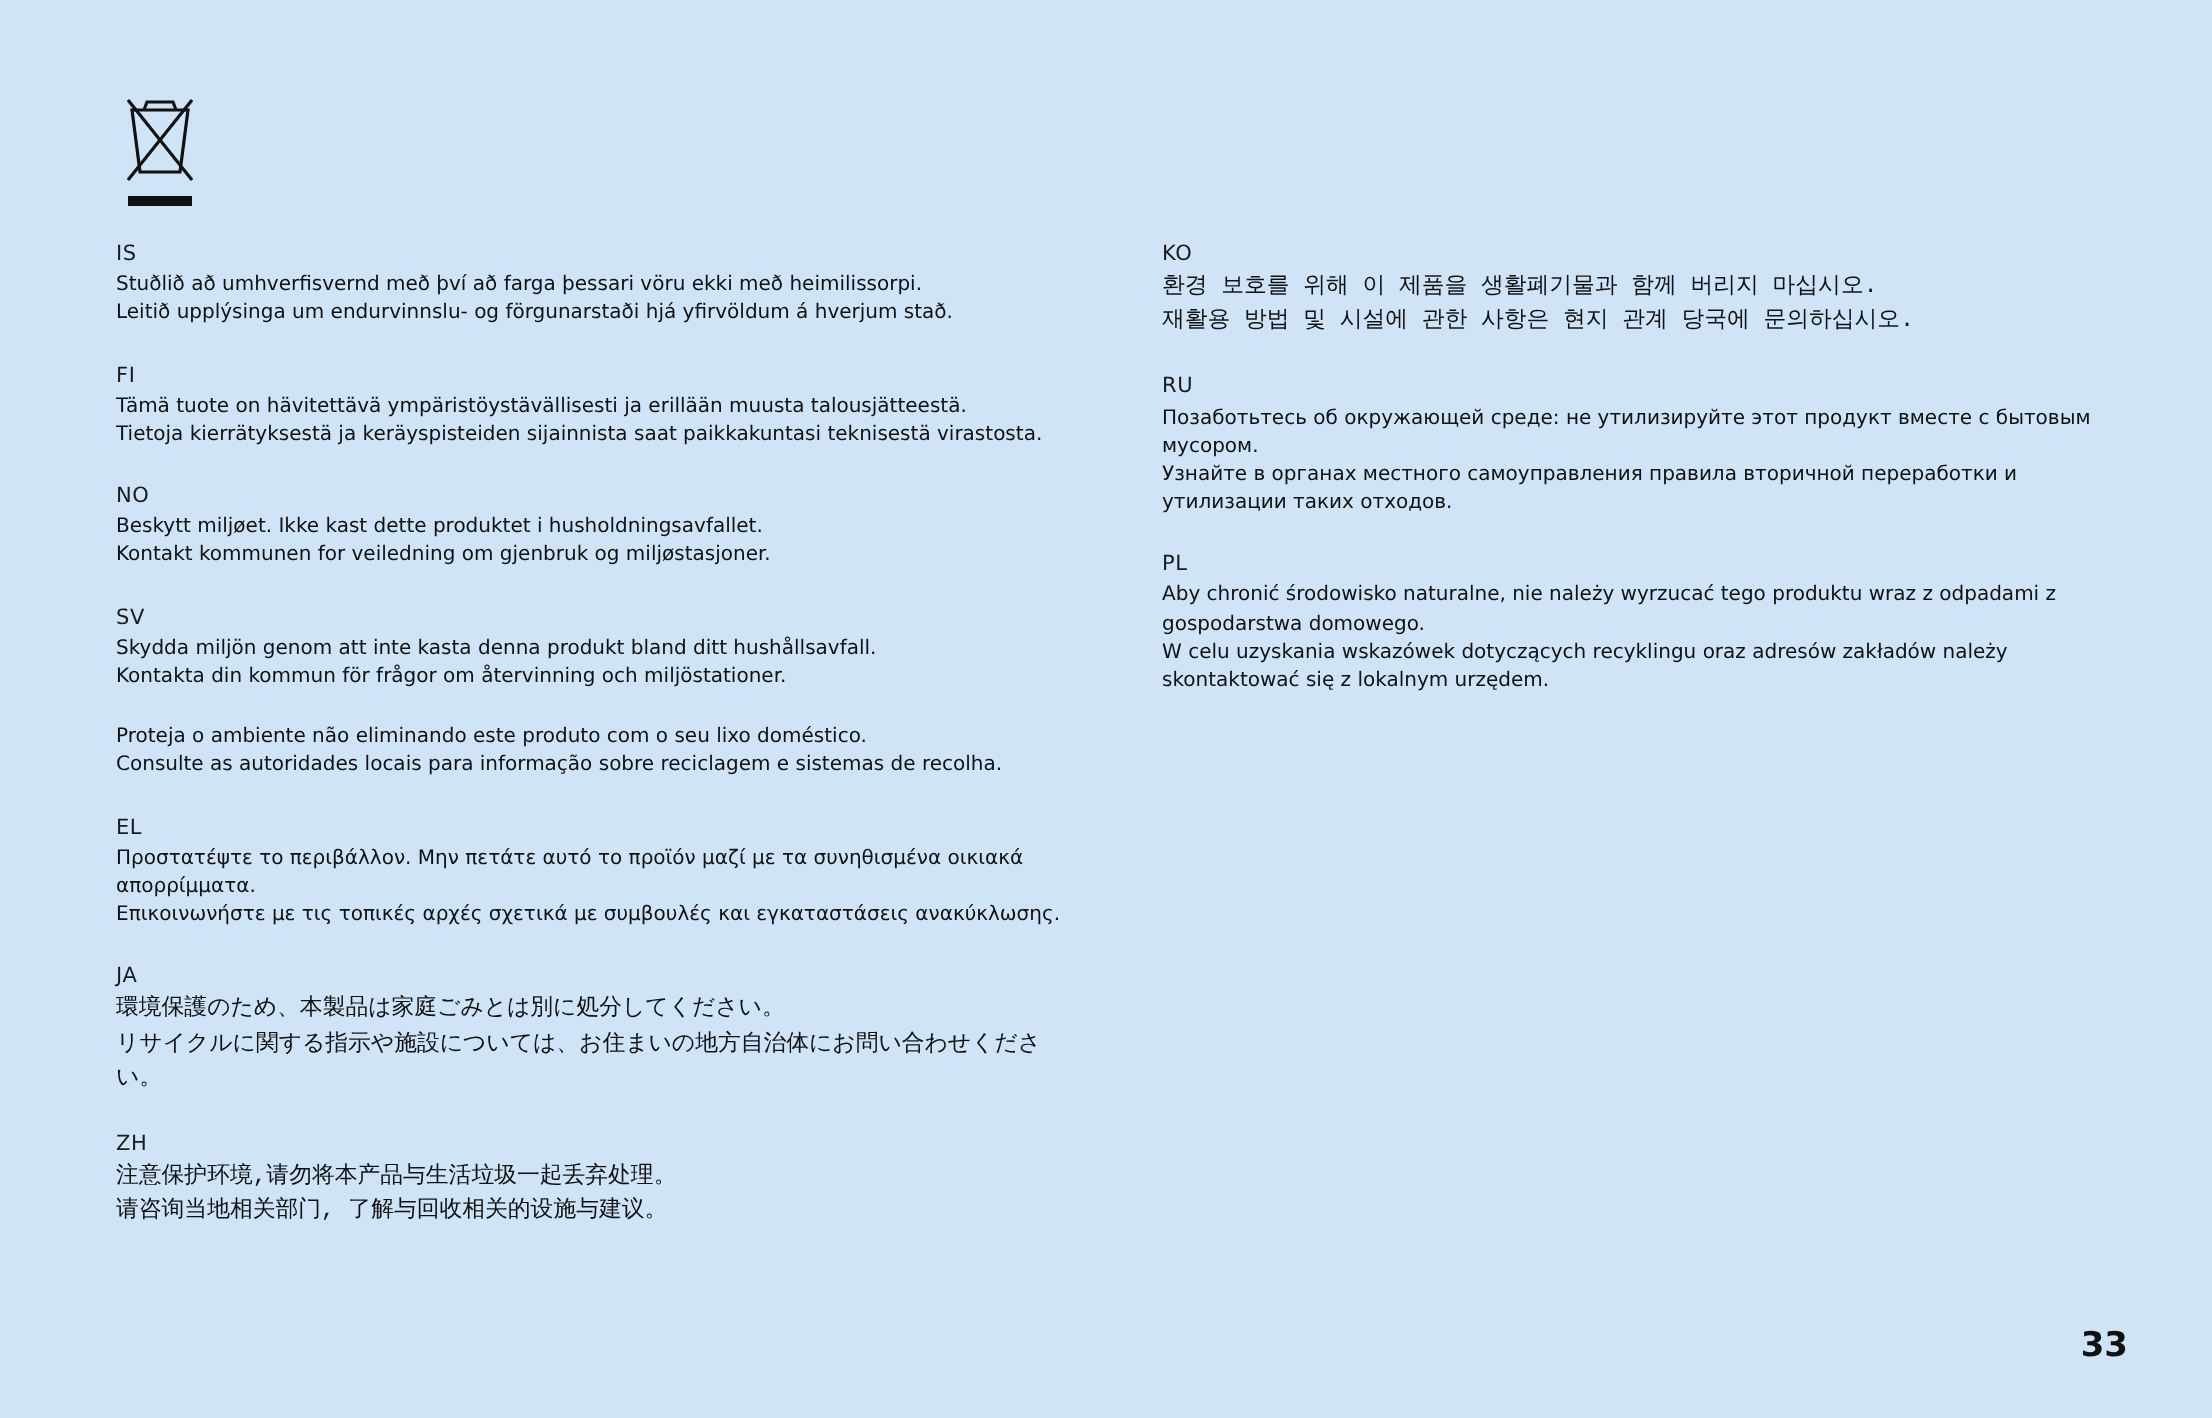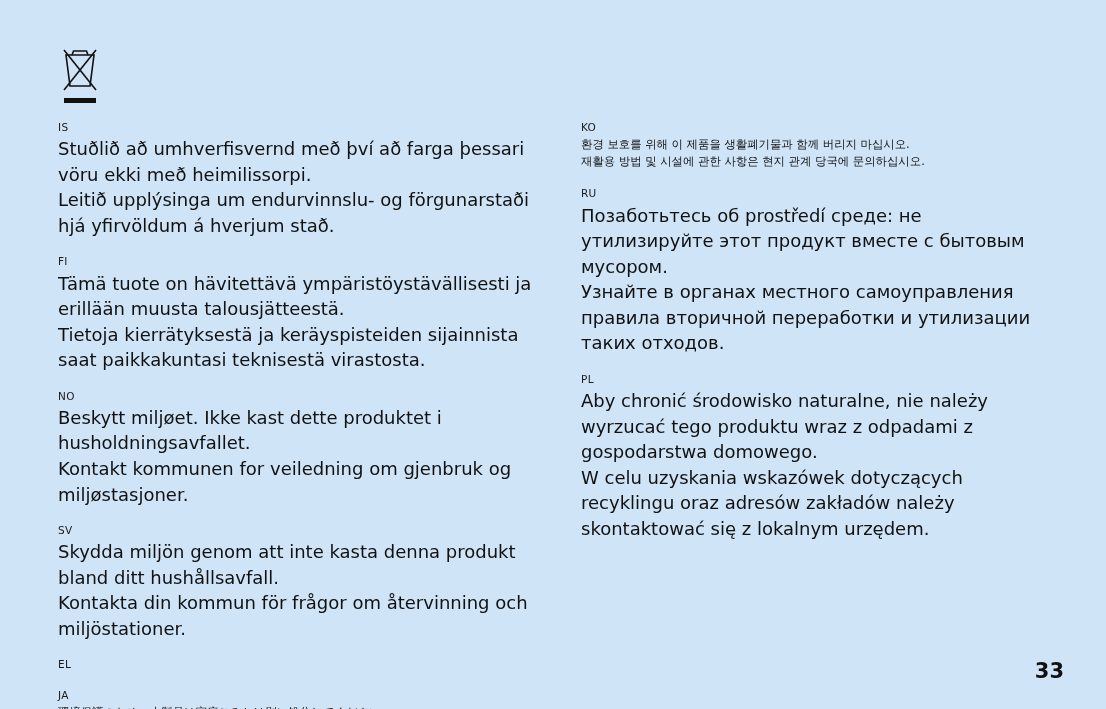--- a/index.html
+++ b/index.html
@@ -47,34 +47,35 @@
     margin-bottom: 0;
   }
   .lang-code {
     font-size: 10.5px;
     line-height: 1.35;
     letter-spacing: 0.3px;
     margin-bottom: 2px;
     color: #1b1b1b;
   }
   .lang-text {
-    font-size: 18px;
+    font-size: 10px;
     line-height: 1.42;
     color: #111;
     white-space: pre-line;
   }
   .cjk .lang-text {
     font-size: 11.4px;
     line-height: 1.5;
+    font-family: Liberation Mono, monospace;
   }
   .page-number {
     position: absolute;
     right: 42px;
     bottom: 26px;
-    font-size: 21px;
+    font-size: 17px;
     font-weight: bold;
     color: #111;
   }
 </style>
 </head>
 <body>
 
 <div class="page">
 
   <div class="weee-icon">
@@ -106,23 +107,27 @@
         <div class="lang-code">NO</div>
         <div class="lang-text">Beskytt miljøet. Ikke kast dette produktet i husholdningsavfallet.
 Kontakt kommunen for veiledning om gjenbruk og miljøstasjoner.</div>
       </div>
       <div class="block">
         <div class="lang-code">SV</div>
         <div class="lang-text">Skydda miljön genom att inte kasta denna produkt bland ditt hushållsavfall.
 Kontakta din kommun för frågor om återvinning och miljöstationer.</div>
       </div>
       <div class="block">
+        <div class="lang-text">Proteja o ambiente não eliminando este produto com o seu lixo doméstico.
+Consulte as autoridades locais para informação sobre reciclagem e sistemas de recolha.</div>
       </div>
       <div class="block">
         <div class="lang-code">EL</div>
+        <div class="lang-text">Προστατέψτε το περιβάλλον. Μην πετάτε αυτό το προϊόν μαζί με τα συνηθισμένα οικιακά απορρίμματα.
+Επικοινωνήστε με τις τοπικές αρχές σχετικά με συμβουλές και εγκαταστάσεις ανακύκλωσης.</div>
       </div>
       <div class="block cjk">
         <div class="lang-code">JA</div>
         <div class="lang-text">環境保護のため、本製品は家庭ごみとは別に処分してください。
 リサイクルに関する指示や施設については、お住まいの地方自治体にお問い合わせください。</div>
       </div>
       <div class="block cjk">
         <div class="lang-code">ZH</div>
         <div class="lang-text">注意保护环境,请勿将本产品与生活垃圾一起丢弃处理。
 请咨询当地相关部门, 了解与回收相关的设施与建议。</div>
@@ -130,21 +135,21 @@
     </div>
 
     <div class="col">
       <div class="block cjk">
         <div class="lang-code">KO</div>
         <div class="lang-text">환경 보호를 위해 이 제품을 생활폐기물과 함께 버리지 마십시오.
 재활용 방법 및 시설에 관한 사항은 현지 관계 당국에 문의하십시오.</div>
       </div>
       <div class="block">
         <div class="lang-code">RU</div>
-        <div class="lang-text">Позаботьтесь об prostředí среде: не утилизируйте этот продукт вместе с бытовым мусором.
+        <div class="lang-text">Позаботьтесь об окружающей среде: не утилизируйте этот продукт вместе с бытовым мусором.
 Узнайте в органах местного самоуправления правила вторичной переработки и утилизации таких отходов.</div>
       </div>
       <div class="block">
         <div class="lang-code">PL</div>
         <div class="lang-text">Aby chronić środowisko naturalne, nie należy wyrzucać tego produktu wraz z odpadami z gospodarstwa domowego.
 W celu uzyskania wskazówek dotyczących recyklingu oraz adresów zakładów należy skontaktować się z lokalnym urzędem.</div>
       </div>
       <div class="block">
       </div>
     </div>

